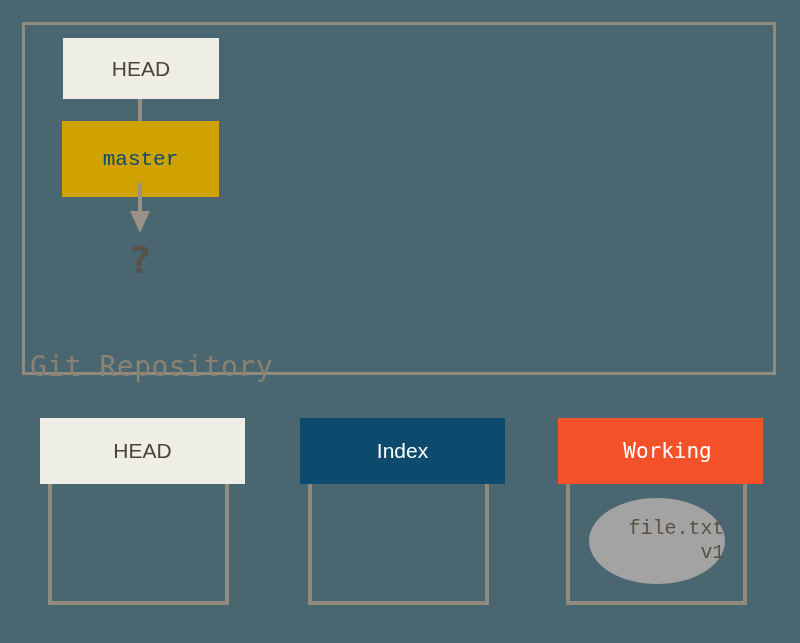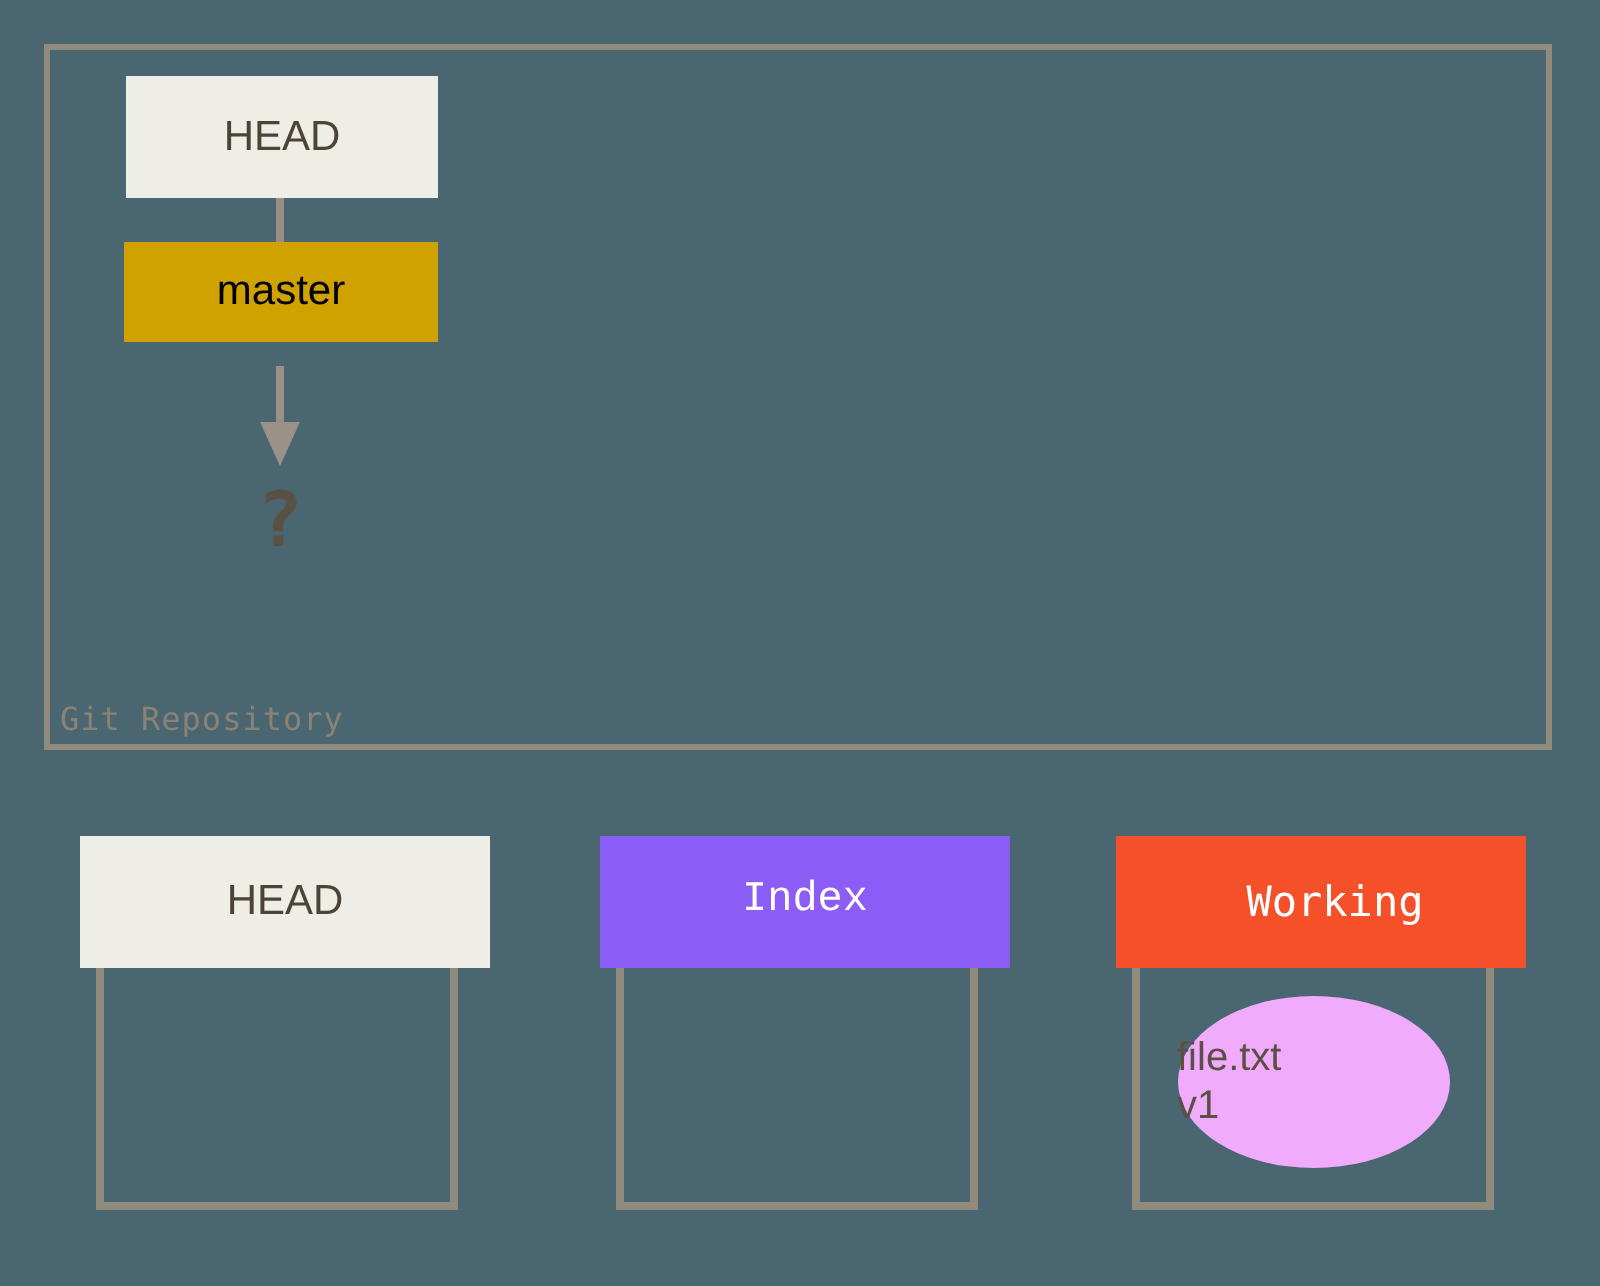--- a/index.html
+++ b/index.html
@@ -27,21 +27,21 @@
     width: 754px;
     height: 353px;
     border: 3px solid #918b7e;
     box-sizing: border-box;
   }
   .repo-label {
     position: absolute;
     left: 30px;
     top: 350px;
     font-family: "DejaVu Sans Mono", "Liberation Mono", monospace;
-    font-size: 16px;
+    font-size: 28px;
     color: #8a8274;
     letter-spacing: 0.5px;
     white-space: nowrap;
   }
 
   
   .node-box {
     position: absolute;
     box-sizing: border-box;
     display: flex;
@@ -56,24 +56,24 @@
     height: 61px;
     background: #eeeee6;
     color: #4d4438;
     font-family: "Liberation Sans", sans-serif;
     font-size: 21px;
   }
   .master-node {
     left: 62px;
     top: 121px;
     width: 157px;
-    height: 50px;
+    height: 76px;
     background: #cfa200;
-    color: #000000;
-    font-family: Liberation Sans, sans-serif;
+    color: #0c4a6e;
+    font-family: Liberation Mono, monospace;
     font-size: 21px;
   }
 
   
   .connector-line {
     position: absolute;
     left: 138px;
     top: 99px;
     width: 4px;
     height: 23px;
@@ -131,23 +131,23 @@
     text-align: center;
     line-height: 1.15;
   }
   .title-head {
     background: #eeeee6;
     color: #4d4438;
     font-family: "Liberation Sans", sans-serif;
     font-size: 21px;
   }
   .title-index {
-    background: #8b5cf6;
+    background: #0c4a6e;
     color: #ffffff;
-    font-family: Liberation Mono, monospace;
+    font-family: Liberation Sans, sans-serif;
     font-size: 21px;
   }
   .title-wd {
     background: #f4502a;
     color: #ffffff;
     font-family: "DejaVu Sans Mono", "Liberation Mono", monospace;
     font-size: 21px;
     padding-left: 14px;
   }
 
@@ -165,26 +165,26 @@
   }
 
   .file-blob {
     position: absolute;
     left: 50%;
     transform: translateX(-50%);
     top: 14px;
     width: 136px;
     height: 86px;
     border-radius: 50%;
-    background: #f0abfc;
+    background: #a3a3a3;
     display: flex;
     flex-direction: column;
-    align-items: flex-start;
+    align-items: flex-end;
     justify-content: center;
-    font-family: Liberation Sans, sans-serif;
+    font-family: Liberation Mono, monospace;
     font-size: 20px;
     color: #5a5144;
     line-height: 1.22;
     text-align: center;
   }
 </style>
 </head>
 <body>
 
 <div id="stage">

